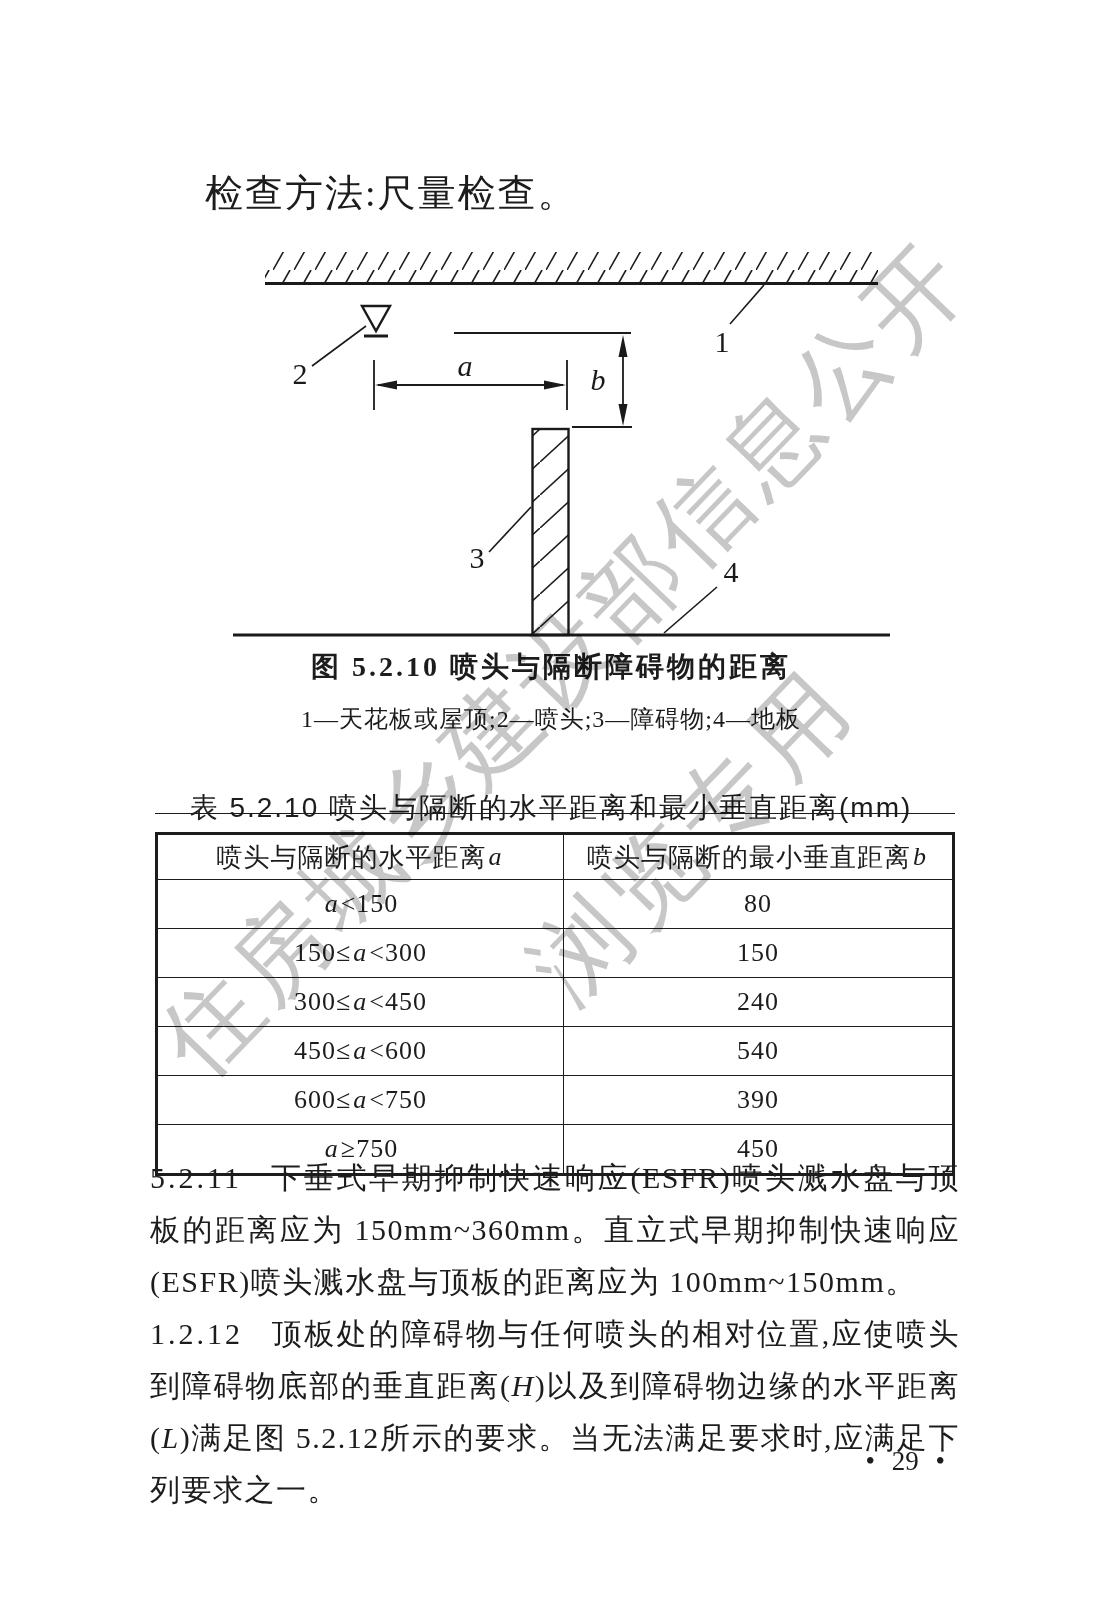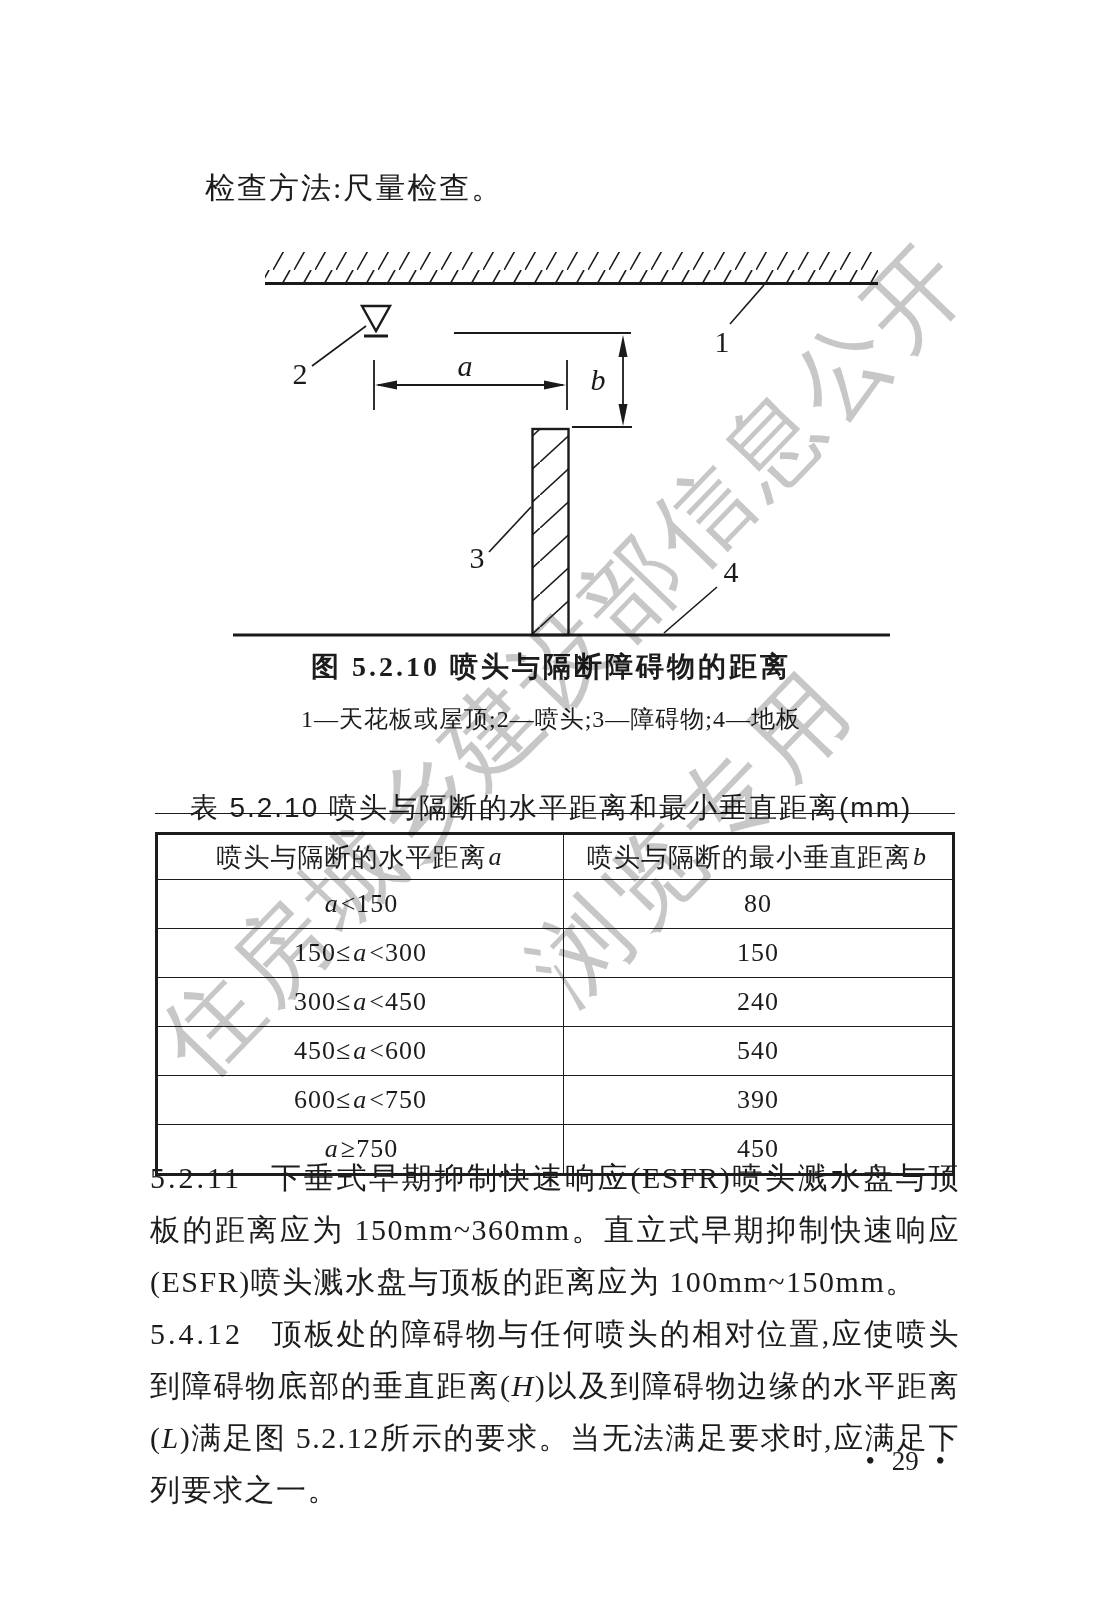--- a/index.html
+++ b/index.html
@@ -14,21 +14,21 @@
     position:absolute;white-space:nowrap;z-index:6;pointer-events:none;
     font-family:"Liberation Serif","DejaVu Serif",serif;
     mix-blend-mode:multiply;font-weight:400;
   }
   .wm1{left:565px;top:660px;font-size:95px;letter-spacing:6px;
        transform:translate(-50%,-50%) rotate(-46deg);}
   .wm2{left:694px;top:836px;font-size:95px;letter-spacing:9px;
        transform:translate(-50%,-50%) rotate(-46deg);}
   
   .intro{
-    position:absolute;left:205px;top:168px;font-size:30px;letter-spacing:2px;
+    position:absolute;left:205px;top:168px;font-size:38px;letter-spacing:2px;
   }
   .fig-svg{position:absolute;left:150px;top:240px;z-index:1;}
   .center-line{position:absolute;left:0;width:1102px;text-align:center;z-index:1;}
   .fig-caption{top:648px;font-size:28px;letter-spacing:3px;font-weight:bold;}
   .fig-legend{top:693px;font-size:24px;letter-spacing:1px;margin-top:10px;}
   .tbl-title{
     top:789px;font-size:28px;font-weight:400;letter-spacing:2px;
     font-family:"Liberation Sans","DejaVu Sans",sans-serif;
   }
   
@@ -154,18 +154,18 @@
       <div class="cell r">390</div>
     </div>
     <div class="tbl-row">
       <div class="cell l"><i>a</i>≥750</div>
       <div class="cell r">450</div>
     </div>
   </div>
 
   <div class="bodytext">
     <p><span class="para-num">5.2.11</span><span>下垂式早期抑制快速响应(ESFR)喷头溅水盘与顶板的距离应为 150mm~360mm。直立式早期抑制快速响应(ESFR)喷头溅水盘与顶板的距离应为 100mm~150mm。</span></p>
-    <p><span class="para-num">5.4.12</span><span>顶板处的障碍物与任何喷头的相对位置,应使喷头到障碍物底部的垂直距离(<i>H</i>)以及到障碍物边缘的水平距离(<i>L</i>)满足图 5.2.12所示的要求。当无法满足要求时,应满足下列要求之一。</span></p>
+    <p><span class="para-num">1.2.12</span><span>顶板处的障碍物与任何喷头的相对位置,应使喷头到障碍物底部的垂直距离(<i>H</i>)以及到障碍物边缘的水平距离(<i>L</i>)满足图 5.2.12所示的要求。当无法满足要求时,应满足下列要求之一。</span></p>
   </div>
 
   <div class="pageno">• 29 •</div>
 
 </div>
 
 </body></html>

